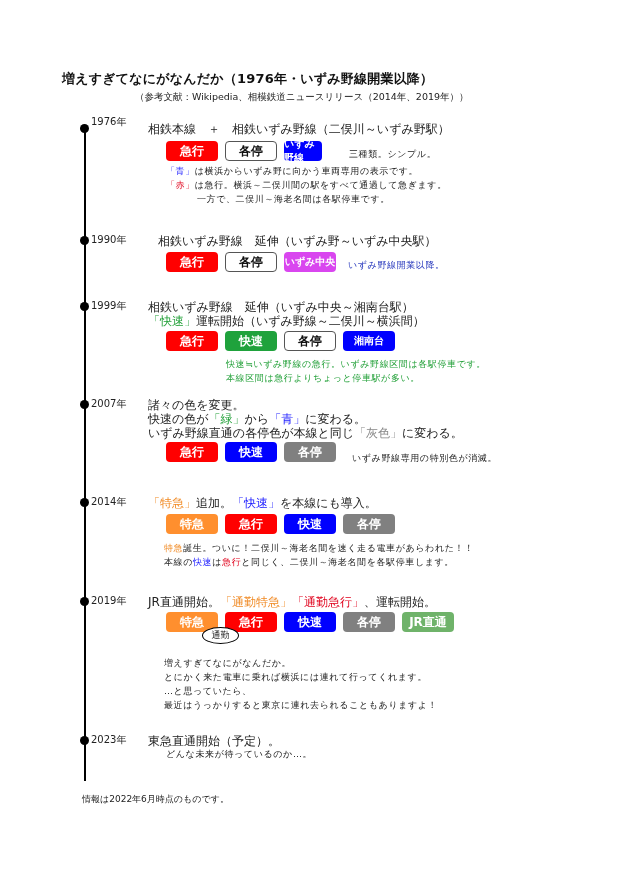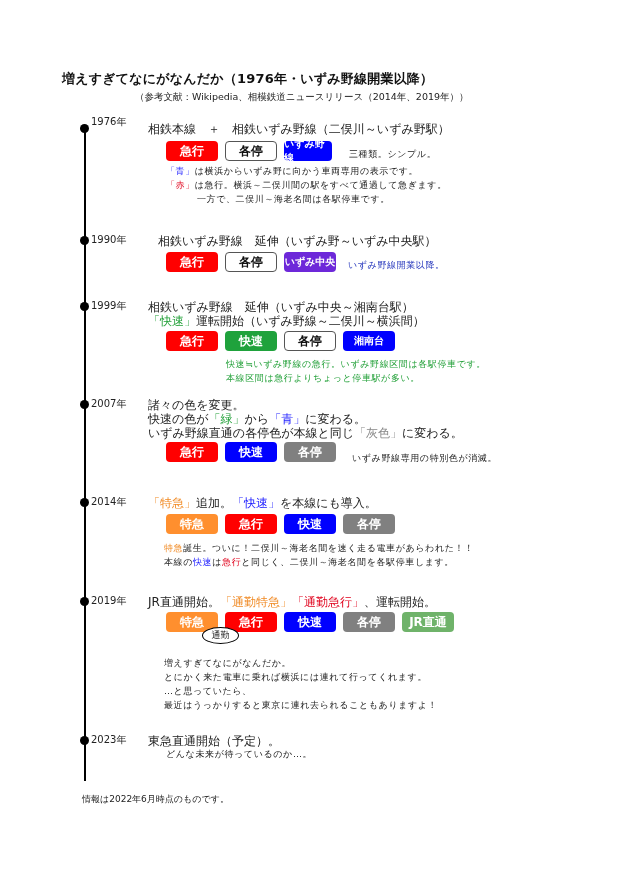--- a/index.html
+++ b/index.html
@@ -29,32 +29,32 @@
 <div class="abs title">増えすぎてなにがなんだか（1976年・いずみ野線開業以降）</div>
 <div class="abs subtitle">（参考文献：Wikipedia、相模鉄道ニュースリリース（2014年、2019年））</div>
 
 <div class="tline"></div>
 
 <div class="dot" style="left:80px;top:124px;"></div>
 <div class="abs year" style="left:91px;top:115px;">1976年</div>
 <div class="abs ev" style="left:148px;top:121px;">相鉄本線　＋　相鉄いずみ野線（二俣川～いずみ野駅）</div>
 <div class="badge" style="left:166px;top:141px;width:52px;background:#ff0000;">急行</div>
 <div class="badge outline" style="left:225px;top:141px;width:52px;">各停</div>
-<div class="badge small" style="left:284px;top:141px;width:48px;background:#0000ff;">いずみ野線</div>
+<div class="badge small" style="left:284px;top:141px;width:38px;background:#0000ff;">いずみ野線</div>
 <div class="abs note" style="left:349px;top:148px;">三種類。シンプル。</div>
 <div class="abs note" style="left:166px;top:165px;"><span class="blue">「青」</span><span>は横浜からいずみ野に向かう車両専用の表示です。</span></div>
 <div class="abs note" style="left:166px;top:179px;"><span class="red">「赤」</span><span>は急行。横浜～二俣川間の駅をすべて通過して急ぎます。</span></div>
 <div class="abs note" style="left:197px;top:193px;">一方で、二俣川～海老名間は各駅停車です。</div>
 
 <div class="dot" style="left:80px;top:236px;"></div>
 <div class="abs year" style="left:91px;top:233px;">1990年</div>
 <div class="abs ev" style="left:148px;top:233px;margin-left:10px;">相鉄いずみ野線　延伸（いずみ野～いずみ中央駅）</div>
 <div class="badge" style="left:166px;top:252px;width:52px;background:#ff0000;">急行</div>
 <div class="badge outline" style="left:225px;top:252px;width:52px;">各停</div>
-<div class="badge small" style="left:284px;top:252px;width:52px;background:#6d28d9;">いずみ中央</div>
+<div class="badge small" style="left:284px;top:252px;width:52px;background:#d946ef;">いずみ中央</div>
 <div class="abs note blue" style="left:348px;top:259px;color:#2233bb;">いずみ野線開業以降。</div>
 
 <div class="dot" style="left:80px;top:302px;"></div>
 <div class="abs year" style="left:91px;top:299px;">1999年</div>
 <div class="abs ev" style="left:148px;top:299px;">相鉄いずみ野線　延伸（いずみ中央～湘南台駅）</div>
 <div class="abs ev" style="left:148px;top:313px;"><span class="green">「快速」</span><span>運転開始（いずみ野線～二俣川～横浜間）</span></div>
 <div class="badge" style="left:166px;top:331px;width:52px;background:#ff0000;">急行</div>
 <div class="badge" style="left:225px;top:331px;width:52px;background:#1fa23c;">快速</div>
 <div class="badge outline" style="left:284px;top:331px;width:52px;">各停</div>
 <div class="badge small" style="left:343px;top:331px;width:52px;background:#0000ff;">湘南台</div>

